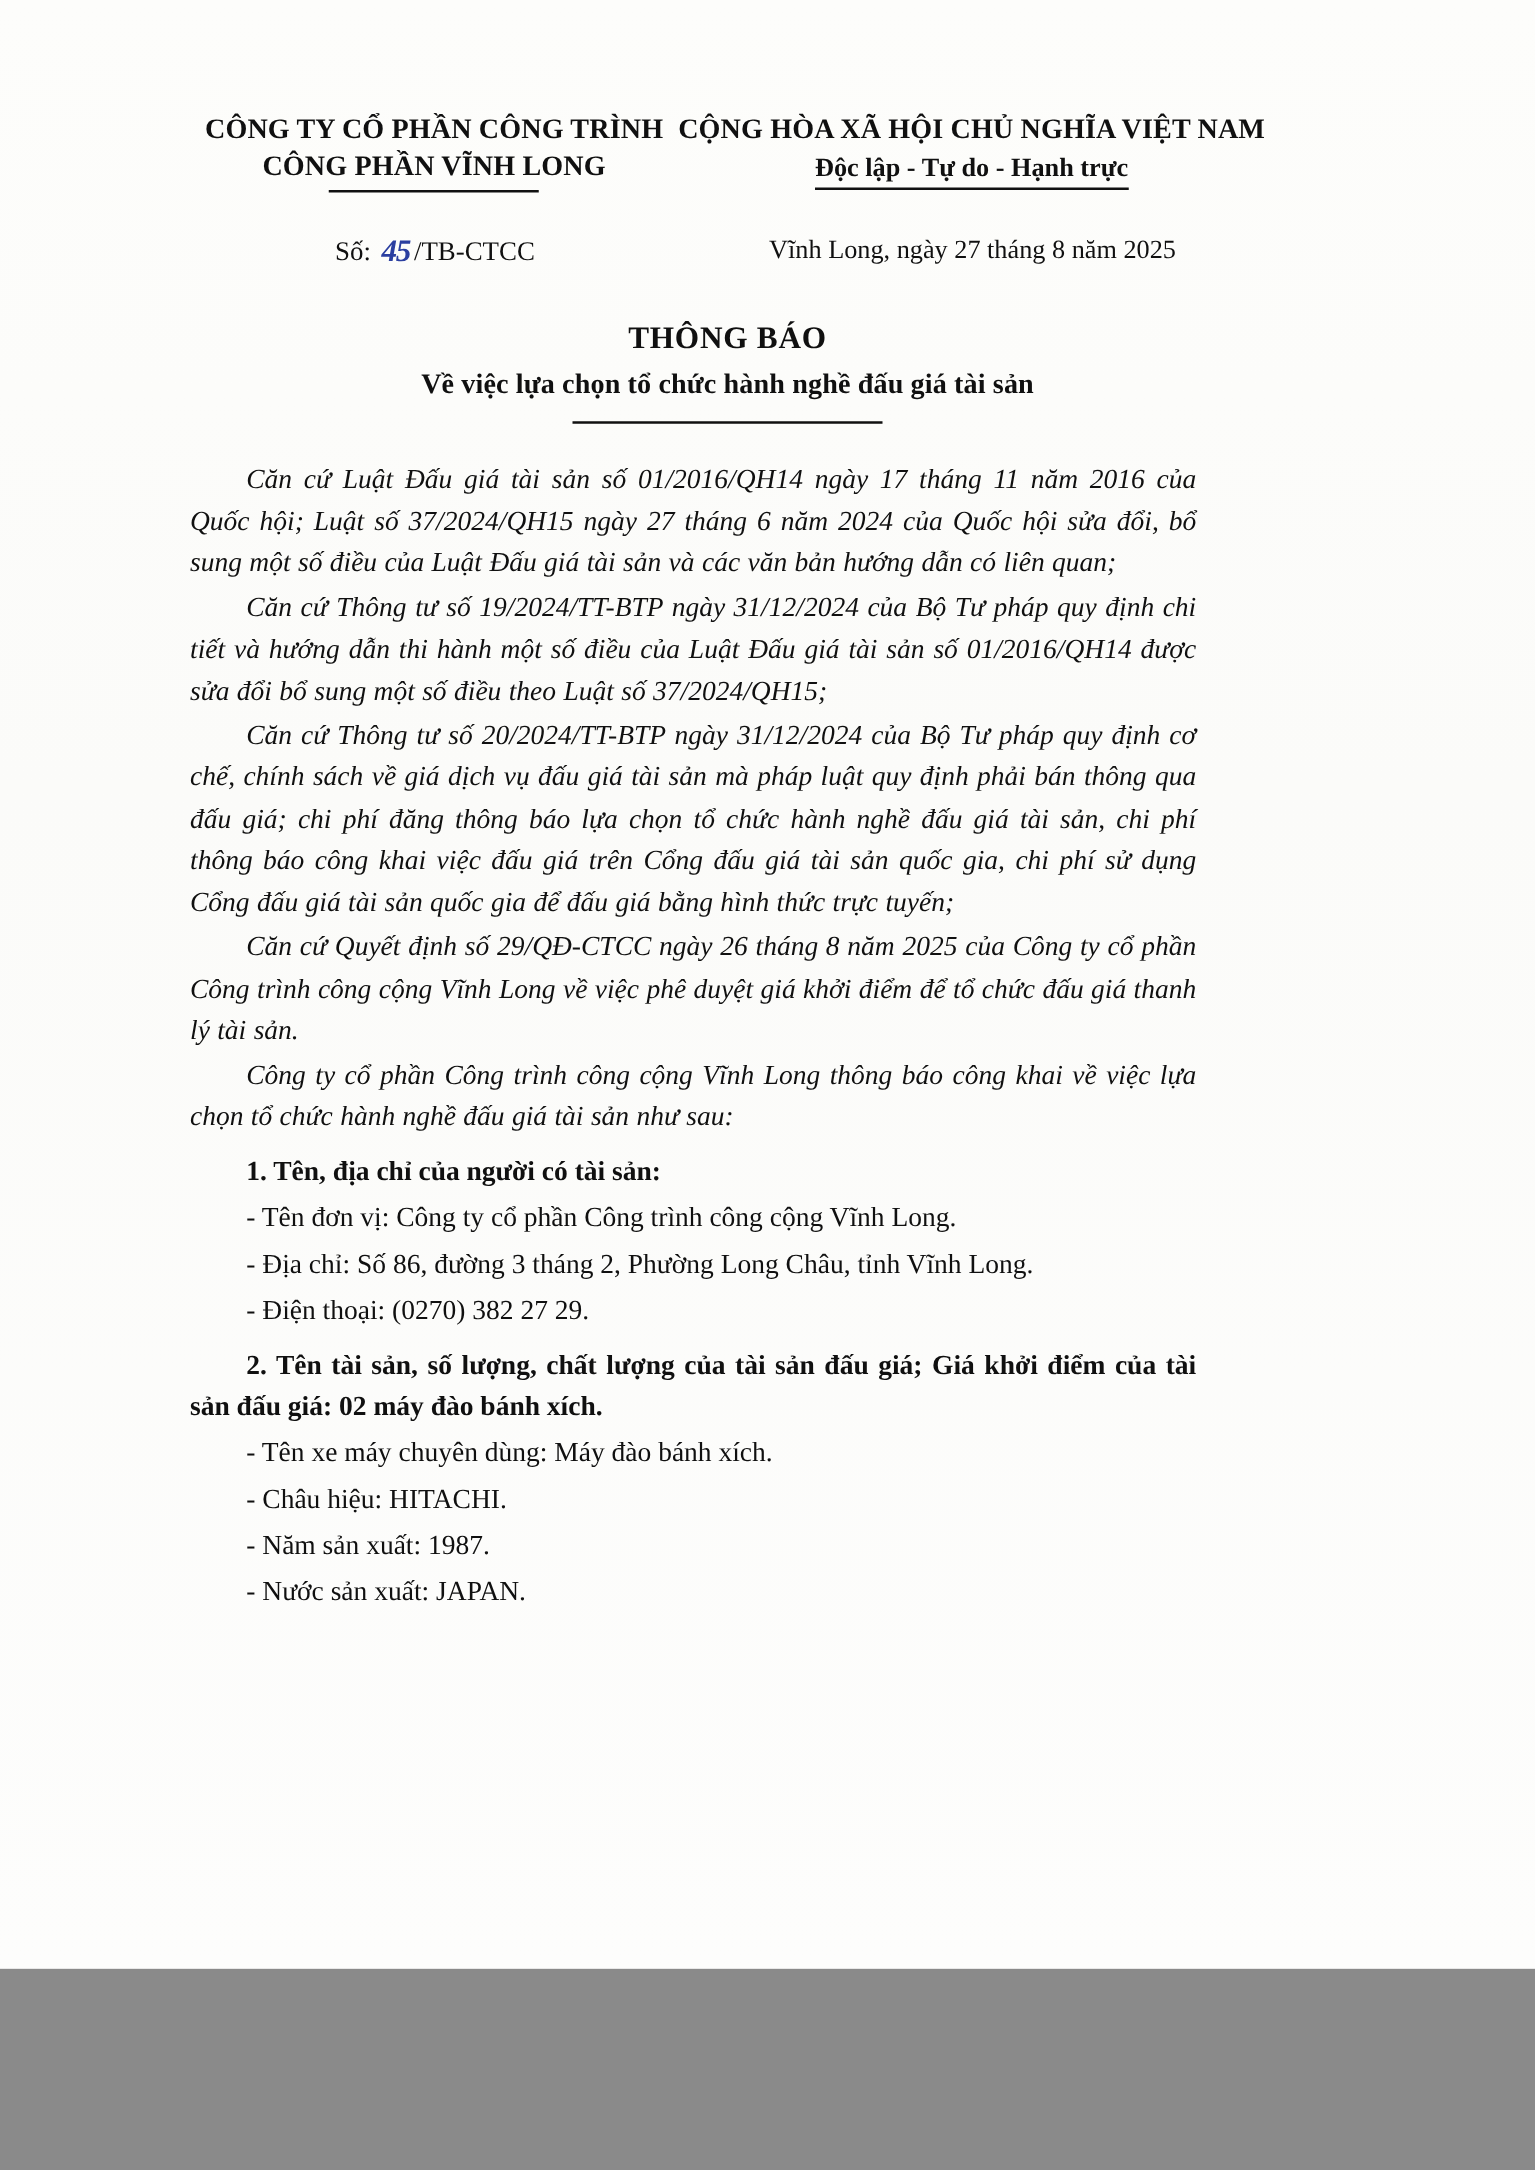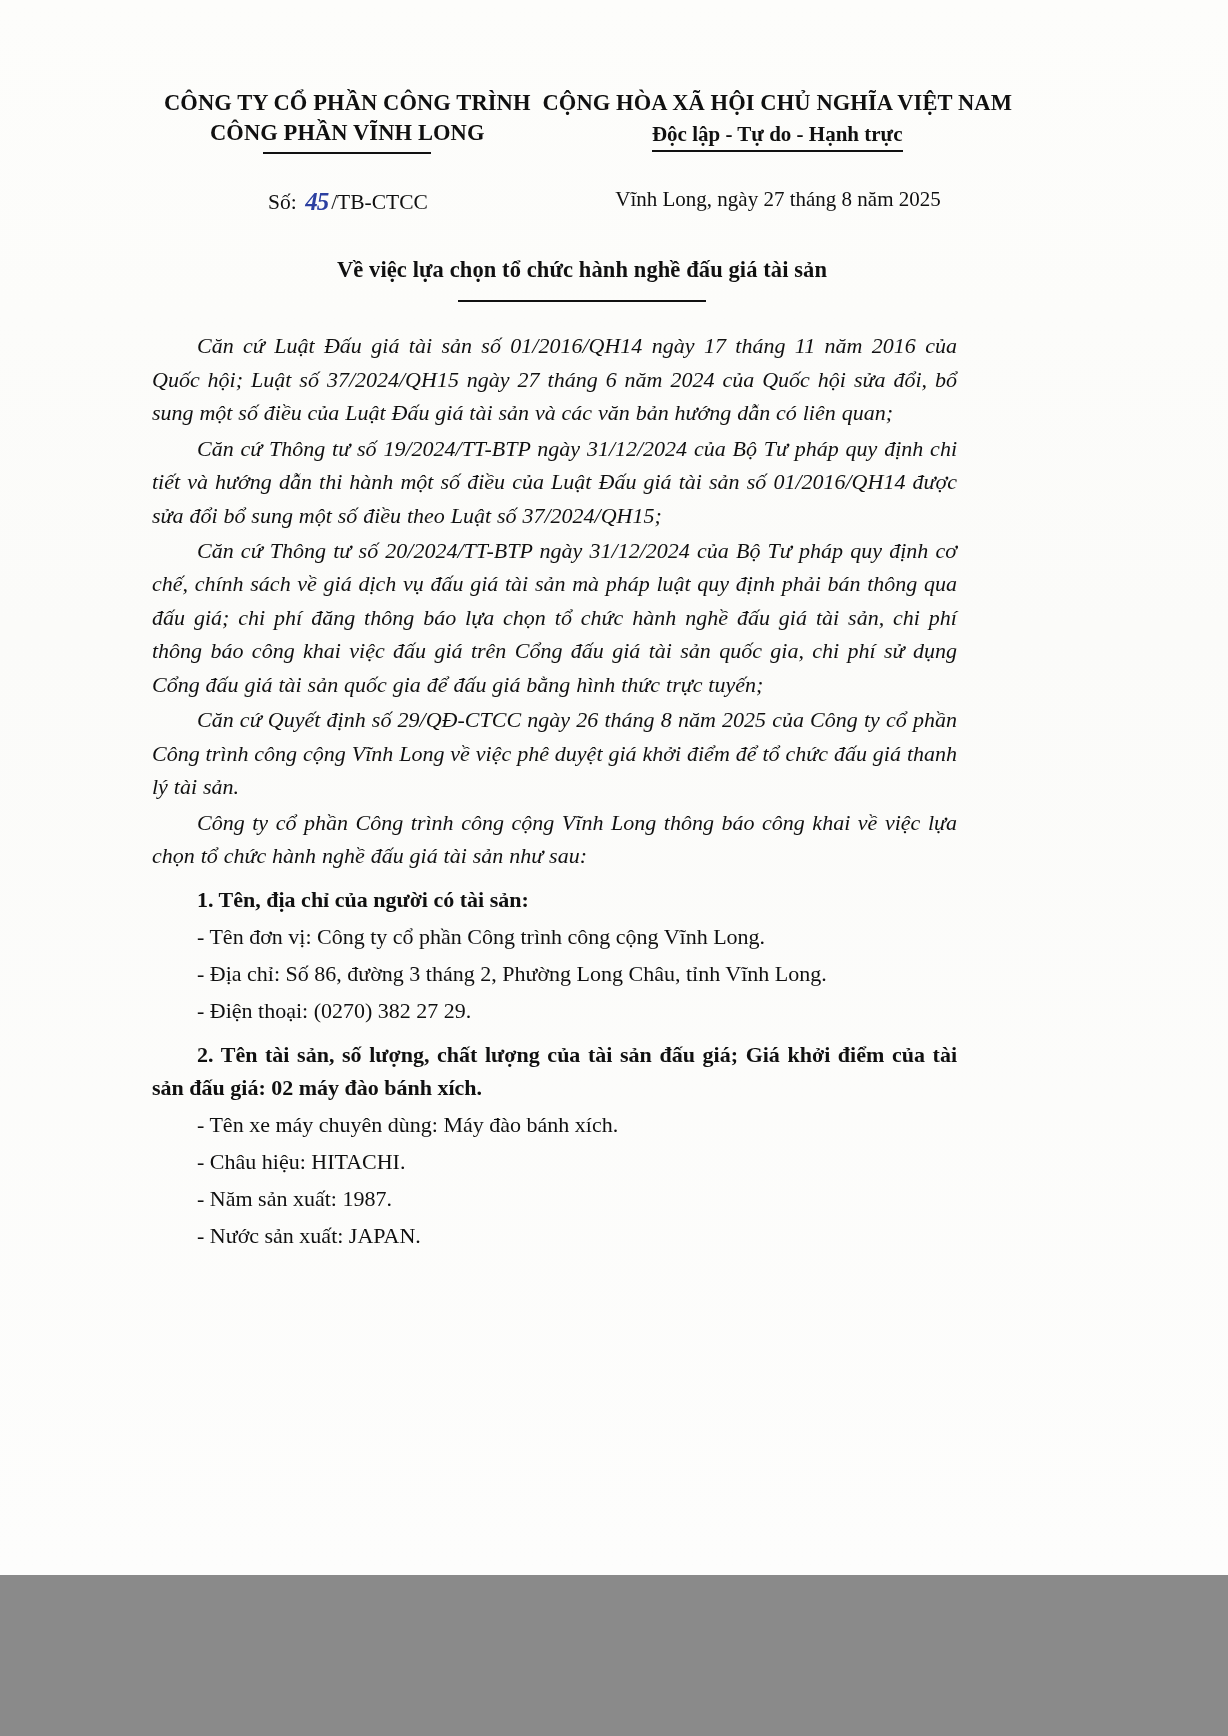--- a/index.html
+++ b/index.html
@@ -180,20 +180,21 @@
 
     <div class="meta">
       <div class="meta-left">
         <span>Số:</span>
         <span class="handnum">45</span><span>/TB-CTCC</span>
       </div>
       <div class="meta-right">Vĩnh Long, ngày 27 tháng 8 năm 2025</div>
     </div>
 
     <div class="title-wrap">
+      <div class="title-main">THÔNG BÁO</div>
       <div class="title-sub">Về việc lựa chọn tổ chức hành nghề đấu giá tài sản</div>
       <div class="title-rule"></div>
     </div>
 
     <div class="body">
 
       <p class="para">Căn cứ Luật Đấu giá tài sản số 01/2016/QH14 ngày 17 tháng 11 năm 2016 của Quốc hội; Luật số 37/2024/QH15 ngày 27 tháng 6 năm 2024 của Quốc hội sửa đổi, bổ sung một số điều của Luật Đấu giá tài sản và các văn bản hướng dẫn có liên quan;</p>
       <p class="para">Căn cứ Thông tư số 19/2024/TT-BTP ngày 31/12/2024 của Bộ Tư pháp quy định chi tiết và hướng dẫn thi hành một số điều của Luật Đấu giá tài sản số 01/2016/QH14 được sửa đổi bổ sung một số điều theo Luật số 37/2024/QH15;</p>
       <p class="para">Căn cứ Thông tư số 20/2024/TT-BTP ngày 31/12/2024 của Bộ Tư pháp quy định cơ chế, chính sách về giá dịch vụ đấu giá tài sản mà pháp luật quy định phải bán thông qua đấu giá; chi phí đăng thông báo lựa chọn tổ chức hành nghề đấu giá tài sản, chi phí thông báo công khai việc đấu giá trên Cổng đấu giá tài sản quốc gia, chi phí sử dụng Cổng đấu giá tài sản quốc gia để đấu giá bằng hình thức trực tuyến;</p>
       <p class="para">Căn cứ Quyết định số 29/QĐ-CTCC ngày 26 tháng 8 năm 2025 của Công ty cổ phần Công trình công cộng Vĩnh Long về việc phê duyệt giá khởi điểm để tổ chức đấu giá thanh lý tài sản.</p>

